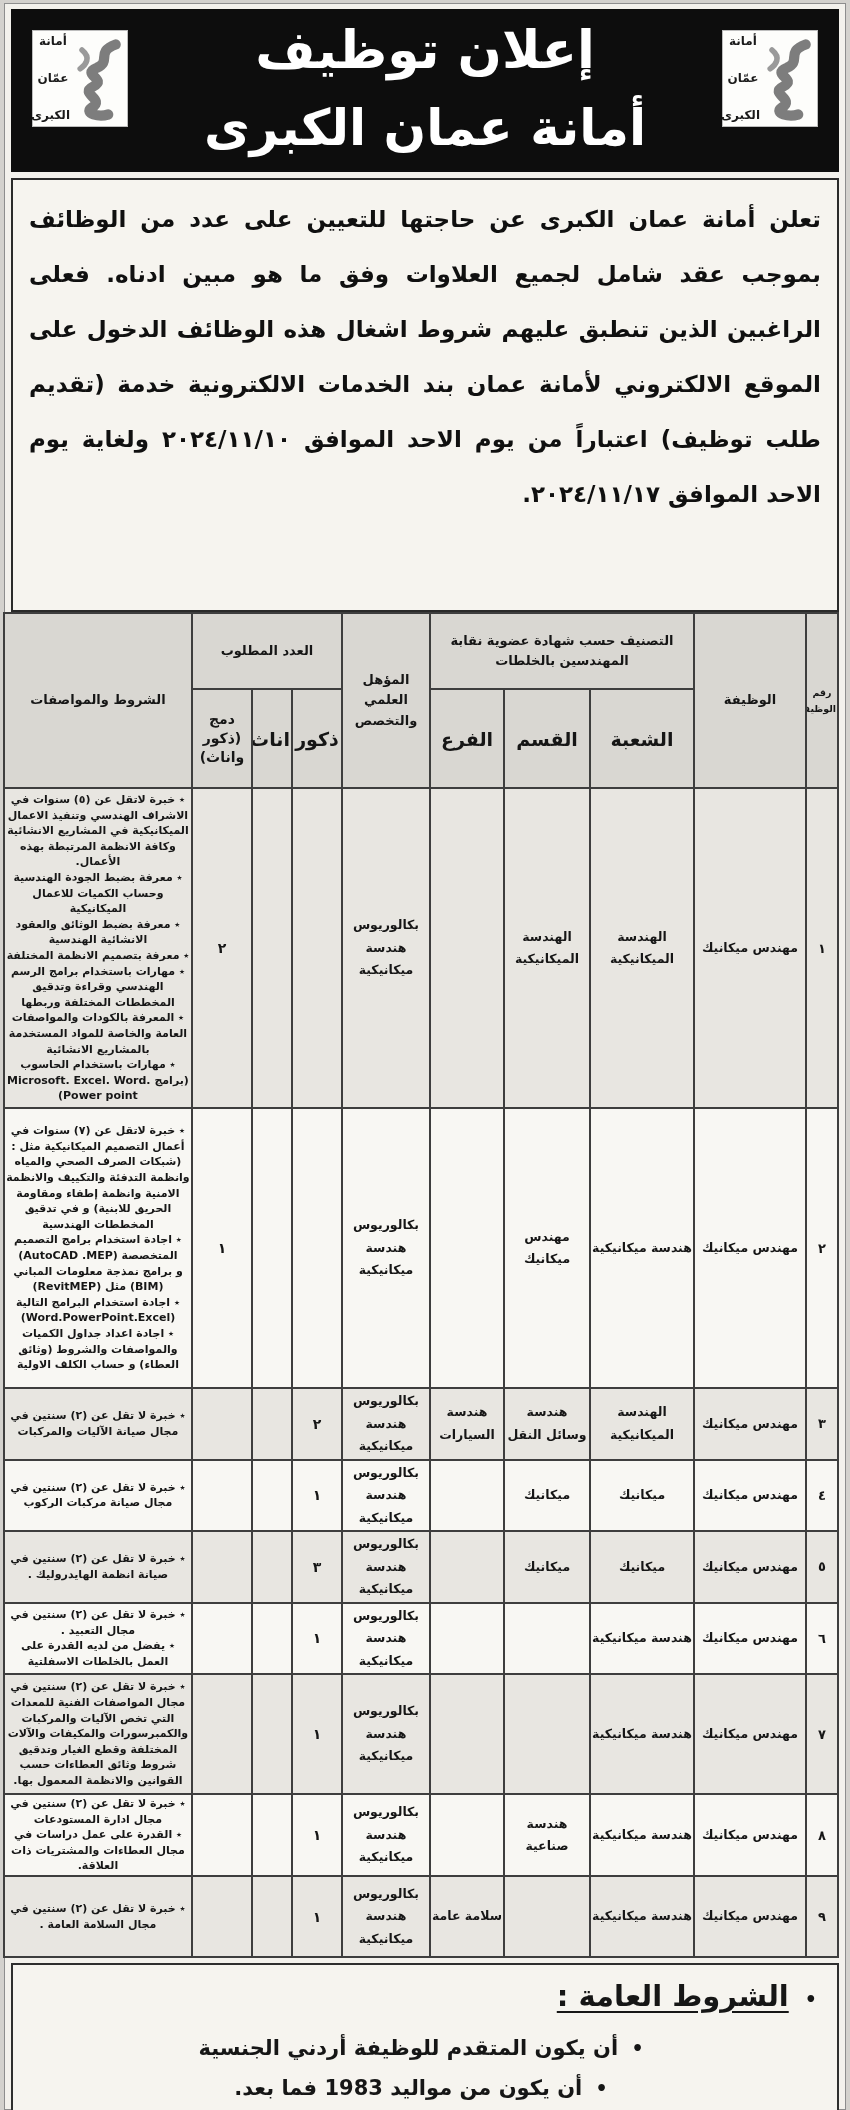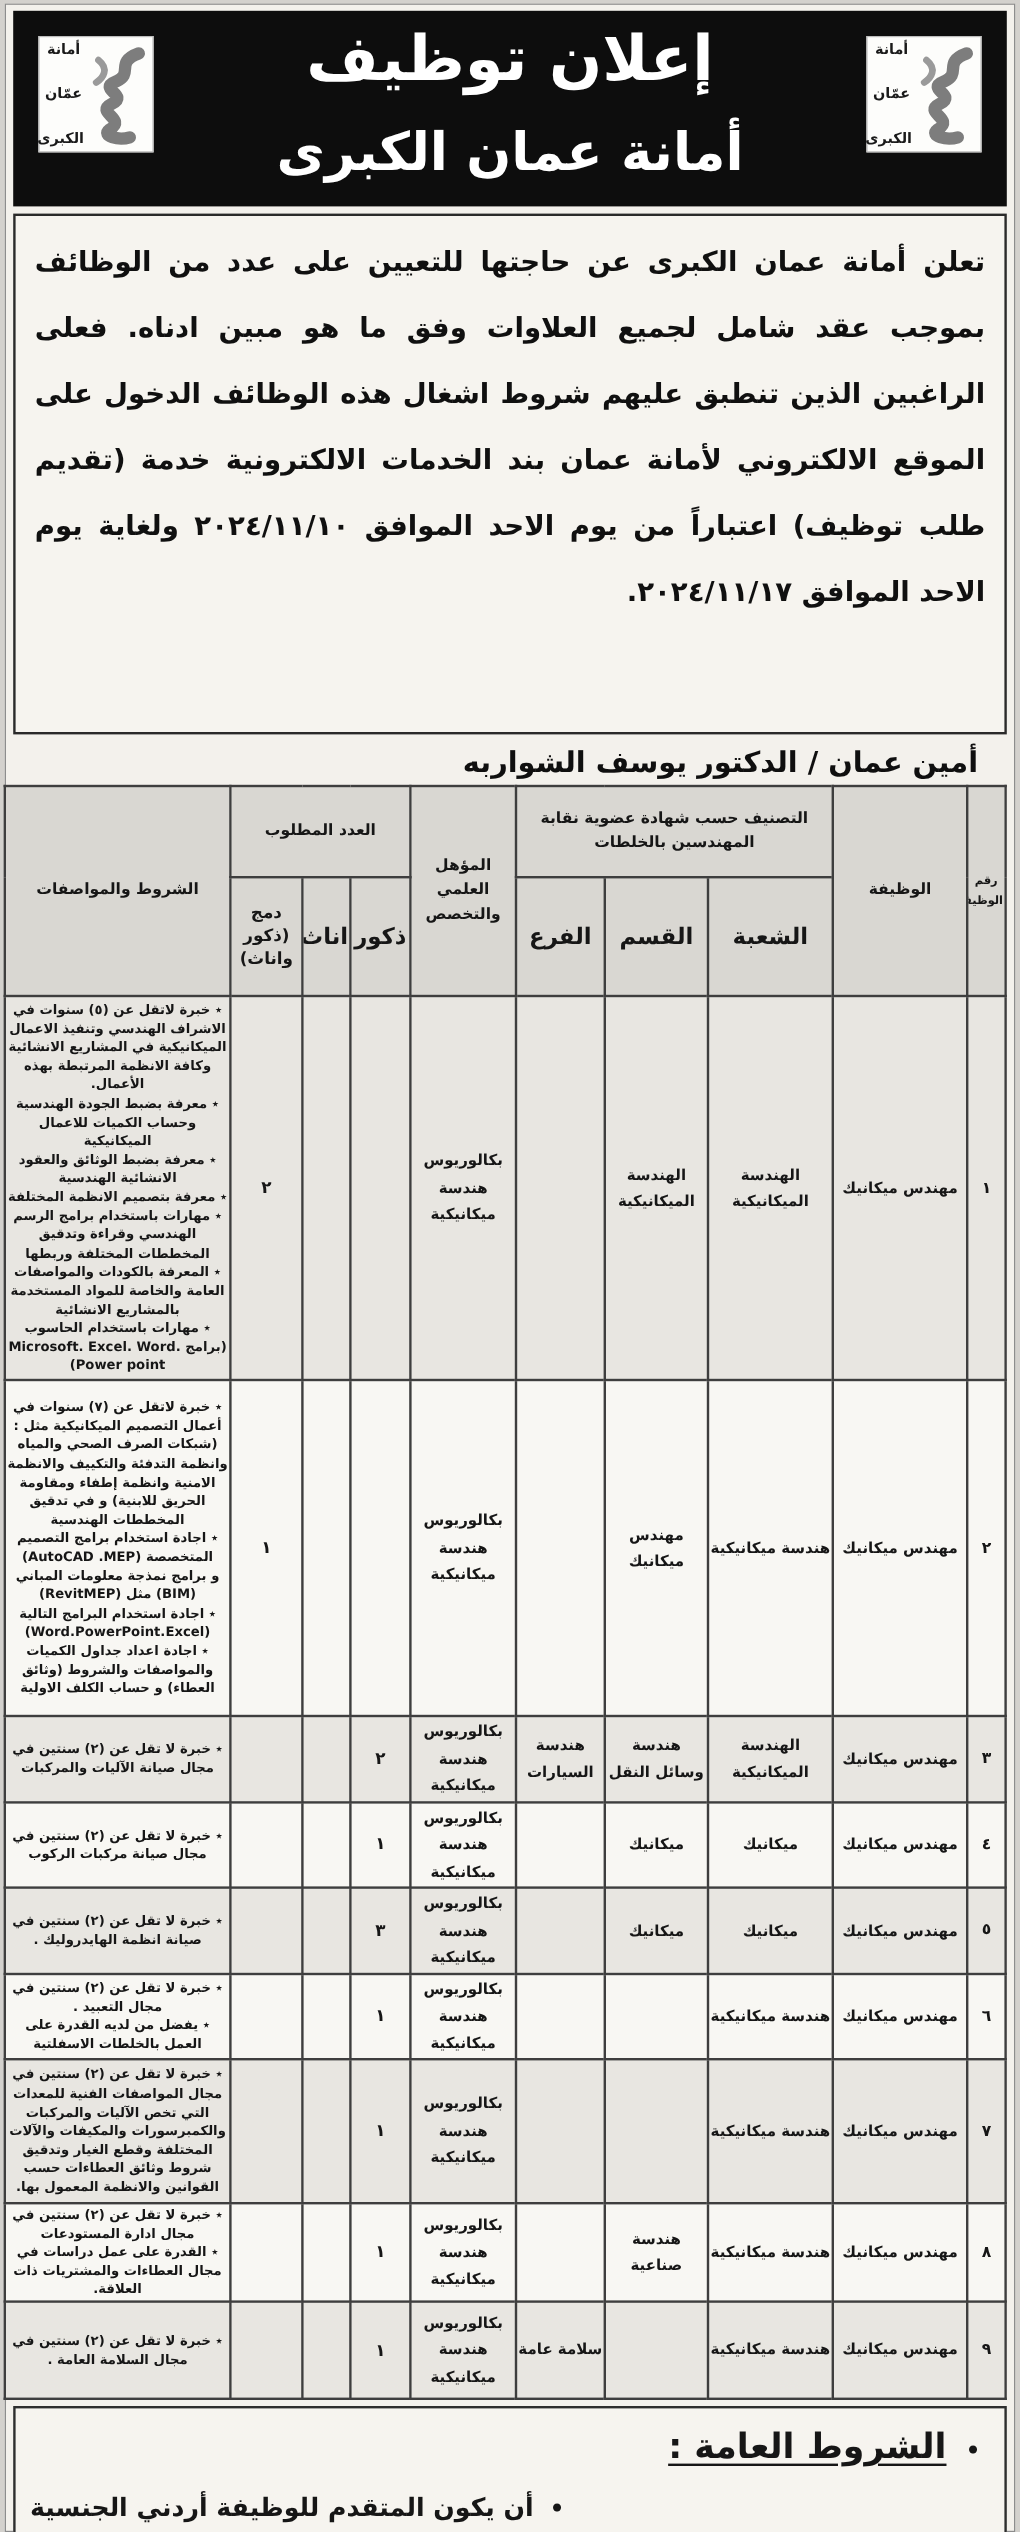--- a/index.html
+++ b/index.html
@@ -13,21 +13,21 @@
     position:absolute;top:3px;left:4px;right:4px;bottom:0;
     border:1px solid #8d8d8d;background:#f3f1ec;
     padding:5px 6px;box-sizing:border-box;
   }
   
   .masthead{
     position:relative;height:163px;background:#0d0d0d;color:#fff;
     display:flex;flex-direction:column;justify-content:center;align-items:center;
   }
   .masthead .t1{font-size:52px;font-weight:bold;line-height:74px}
-  .masthead .t2{font-size:44px;font-weight:bold;line-height:82px}
+  .masthead .t2{font-size:50px;font-weight:bold;line-height:82px}
   .logo{
     position:absolute;top:21px;width:96px;height:97px;background:#fdfdfb;
     border:1px solid #bdbdbd;box-sizing:border-box;
   }
   .logo.lft{left:21px}.logo.rgt{right:21px}
   .logo .ltxt{
     position:absolute;left:3px;top:4px;bottom:4px;width:34px;
     display:flex;flex-direction:column;justify-content:space-between;
     font-size:12px;font-weight:bold;color:#1a1a1a;text-align:center;line-height:1.1;
   }
@@ -67,21 +67,21 @@
     text-align:justify;padding:5px 7px;font-size:11px;line-height:1.42;
     white-space:pre-line;
   }
   
   .conds{
     border:2px solid #2e2e2e;background:#f6f4ef;margin-top:5px;
     min-height:200px;box-sizing:border-box;padding:12px 20px 8px 12px;
   }
   .c-head{font-size:29px;font-weight:bold;margin:2px 0 16px 0}
   .c-head .ul{text-decoration:underline;text-underline-offset:5px}
-  .c-item{font-size:21px;font-weight:bold;line-height:1.9;text-align:left}
+  .c-item{font-size:21px;font-weight:bold;line-height:1.9;text-align:center}
   .bullet{font-size:19px;padding-left:6px}
 </style>
 </head>
 <body>
 
 <div class="page">
 
   <div class="masthead">
     <div class="logo lft">
       <div class="ltxt">
@@ -105,21 +105,20 @@
       <svg viewBox="0 0 60 90">
         <path d="M50 8 C28 16 46 26 30 33 C12 40 42 45 26 53 C10 61 40 66 24 76 C16 82 32 86 42 83" fill="none" stroke="#7d7d7d" stroke-width="11" stroke-linecap="round"></path>
         <path d="M14 14 C24 22 18 30 12 34" fill="none" stroke="#9a9a9a" stroke-width="6" stroke-linecap="round"></path>
       </svg>
     </div>
   </div>
 
   <div class="intro">
     <span>تعلن أمانة عمان الكبرى عن  حاجتها للتعيين على عدد من الوظائف بموجب عقد شامل لجميع العلاوات وفق ما هو مبين ادناه. فعلى الراغبين الذين تنطبق عليهم شروط اشغال هذه الوظائف الدخول على الموقع الالكتروني لأمانة عمان بند الخدمات الالكترونية خدمة (تقديم طلب توظيف) اعتباراً من يوم الاحد الموافق ٢٠٢٤/١١/١٠ ولغاية يوم الاحد الموافق ٢٠٢٤/١١/١٧.</span>
   </div>
-  <div class="sig">أمين عمان / الدكتور يوسف الشواربه</div>
 
   <table class="jobs">
     <colgroup>
       <col style="width:32px">
         <col style="width:112px">
         <col style="width:104px">
       <col style="width:86px">
         <col style="width:74px">
         <col style="width:88px">
       <col style="width:50px">

